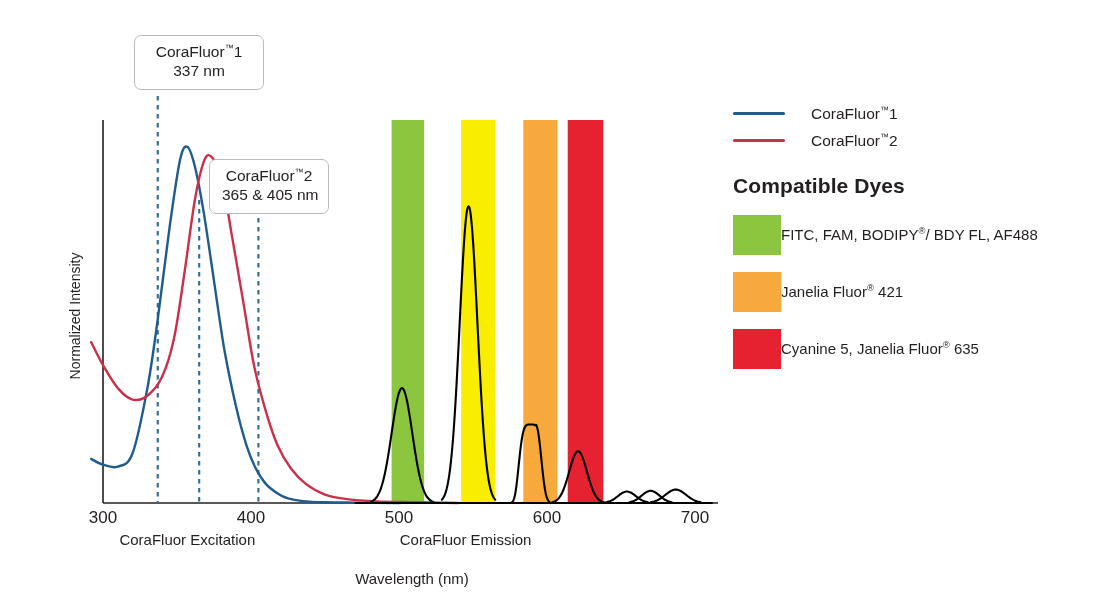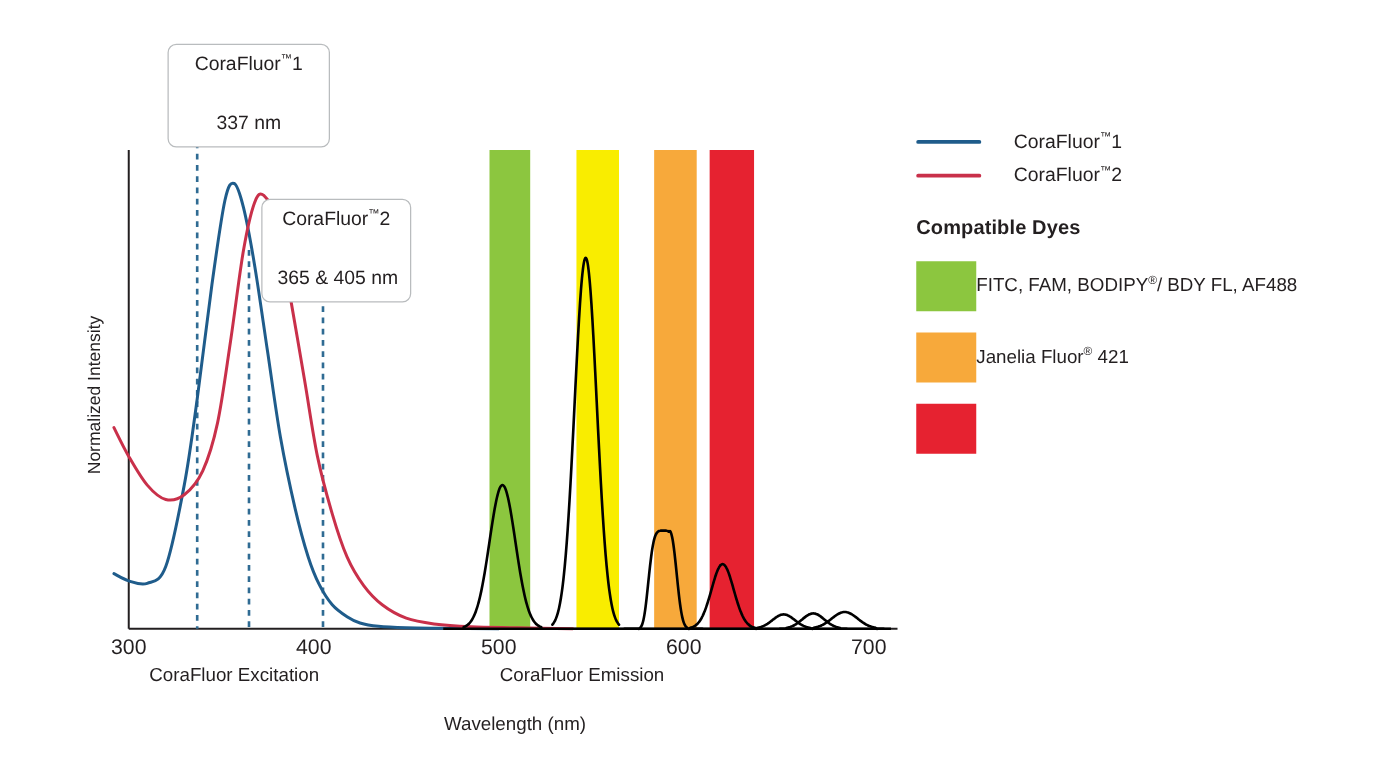--- a/index.html
+++ b/index.html
@@ -19,34 +19,34 @@
   .axis-title{font-size:15px;fill:#231f20;font-family:"Liberation Sans",sans-serif;}
   .ylabel{font-size:14px;fill:#231f20;font-family:"Liberation Sans",sans-serif;}
 
   
   .callout{
     position:absolute;background:#fff;border:1px solid #b9bcbe;border-radius:7px;
     text-align:center;line-height:1.22;color:#231f20;
     font-size:15.5px;padding:7px 12px 8px 12px;box-sizing:border-box;
   }
   .callout .l1{display:block;white-space:nowrap;}
-  .callout .l2{display:block;white-space:nowrap;margin-top:28px;}
+  .callout .l2{display:block;white-space:nowrap;}
   .callout sup{font-size:9px;vertical-align:super;line-height:0;}
   #callout-1{left:134px;top:35px;width:130px;}
   #callout-2{left:209px;top:159px;width:120px;}
 
   
   .legend{position:absolute;left:728px;top:100px;width:372px;}
   .legend-row{display:flex;align-items:center;height:27px;}
   .legend-swatch-line{width:52px;height:3px;border-radius:2px;margin-left:5px;}
   .legend-line-label{margin-left:26px;font-size:15.5px;color:#231f20;white-space:nowrap;}
   .legend-line-label sup{font-size:9px;vertical-align:super;line-height:0;}
 
   .dyes-title{
-    margin-top:20px;margin-left:5px;font-size:16px;font-weight:bold;color:#231f20;
+    margin-top:20px;margin-left:5px;font-size:21px;font-weight:bold;color:#231f20;
     letter-spacing:.1px;
   }
   .dye-row{display:flex;align-items:center;margin-top:17px;}
   .dye-swatch{width:48px;height:40px;flex:0 0 auto;margin-left:5px;}
   .dye-label{font-size:15px;color:#231f20;line-height:1.33;}
   .dye-label sup{font-size:9.5px;vertical-align:super;line-height:0;}
   .dye-row.two-line .dye-swatch{align-self:center;}
 </style>
 </head>
 <body>
@@ -123,17 +123,20 @@
 
     <div class="dye-row">
       <span class="dye-swatch" id="dsw2" style="background: rgb(247, 169, 59);"></span>
       <span class="dye-label">
         <span>Janelia Fluor</span><sup>®</sup><span> 421</span>
       </span>
     </div>
 
     <div class="dye-row">
       <span class="dye-swatch" id="dsw3" style="background: rgb(230, 34, 48);"></span>
+      <span class="dye-label">
+        <span>Cyanine 5, Janelia Fluor</span><sup>®</sup><span> 635</span>
+      </span>
     </div>
 
   </div>
 
 </div>
 
 </body></html>

